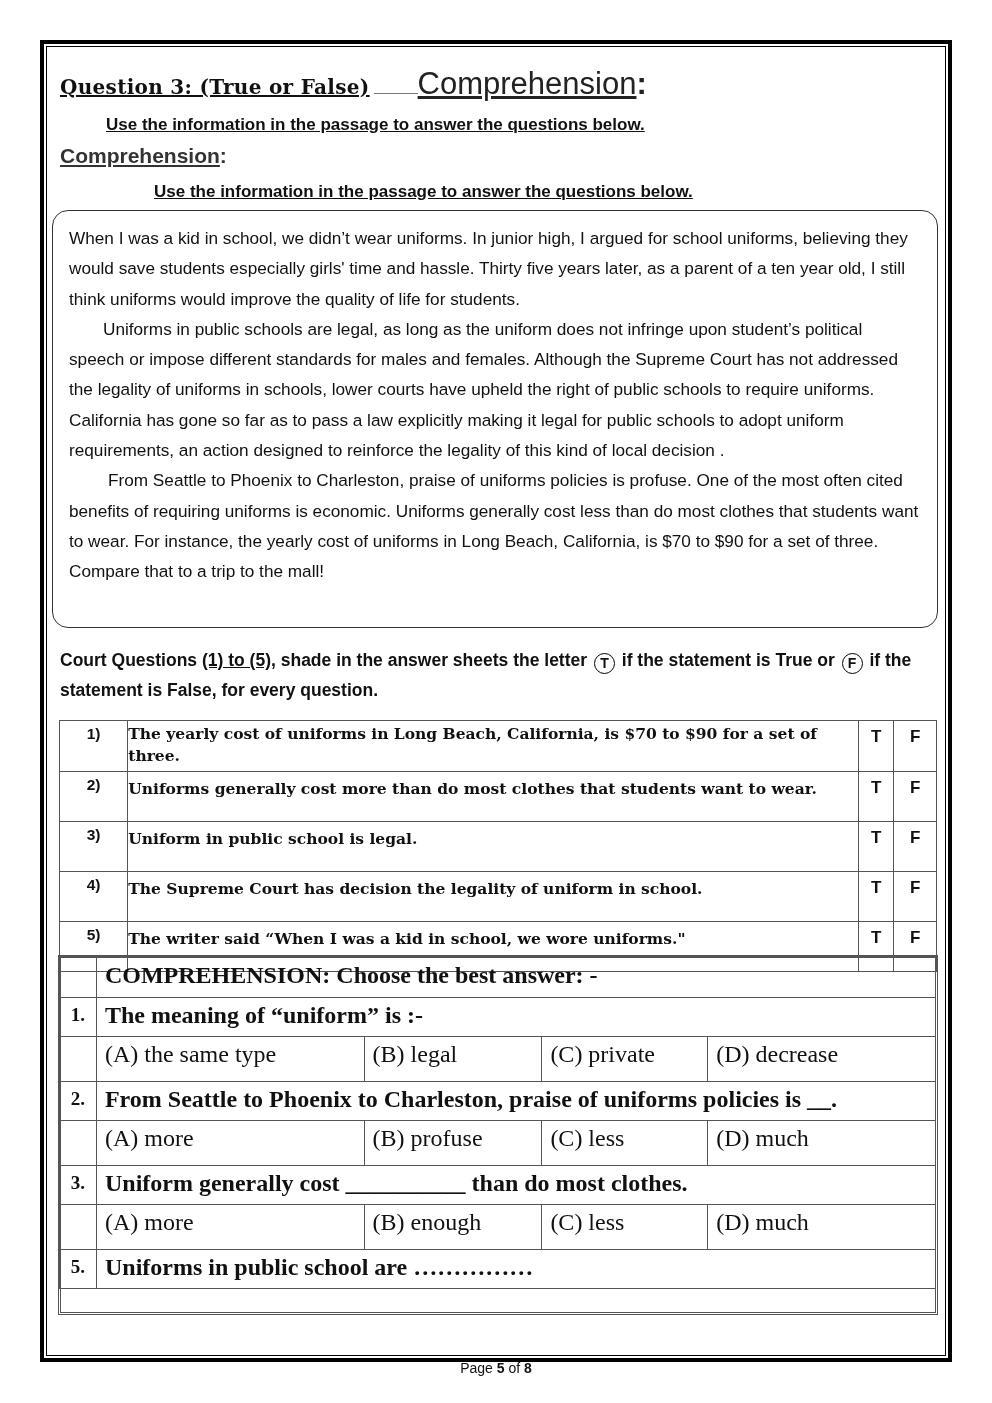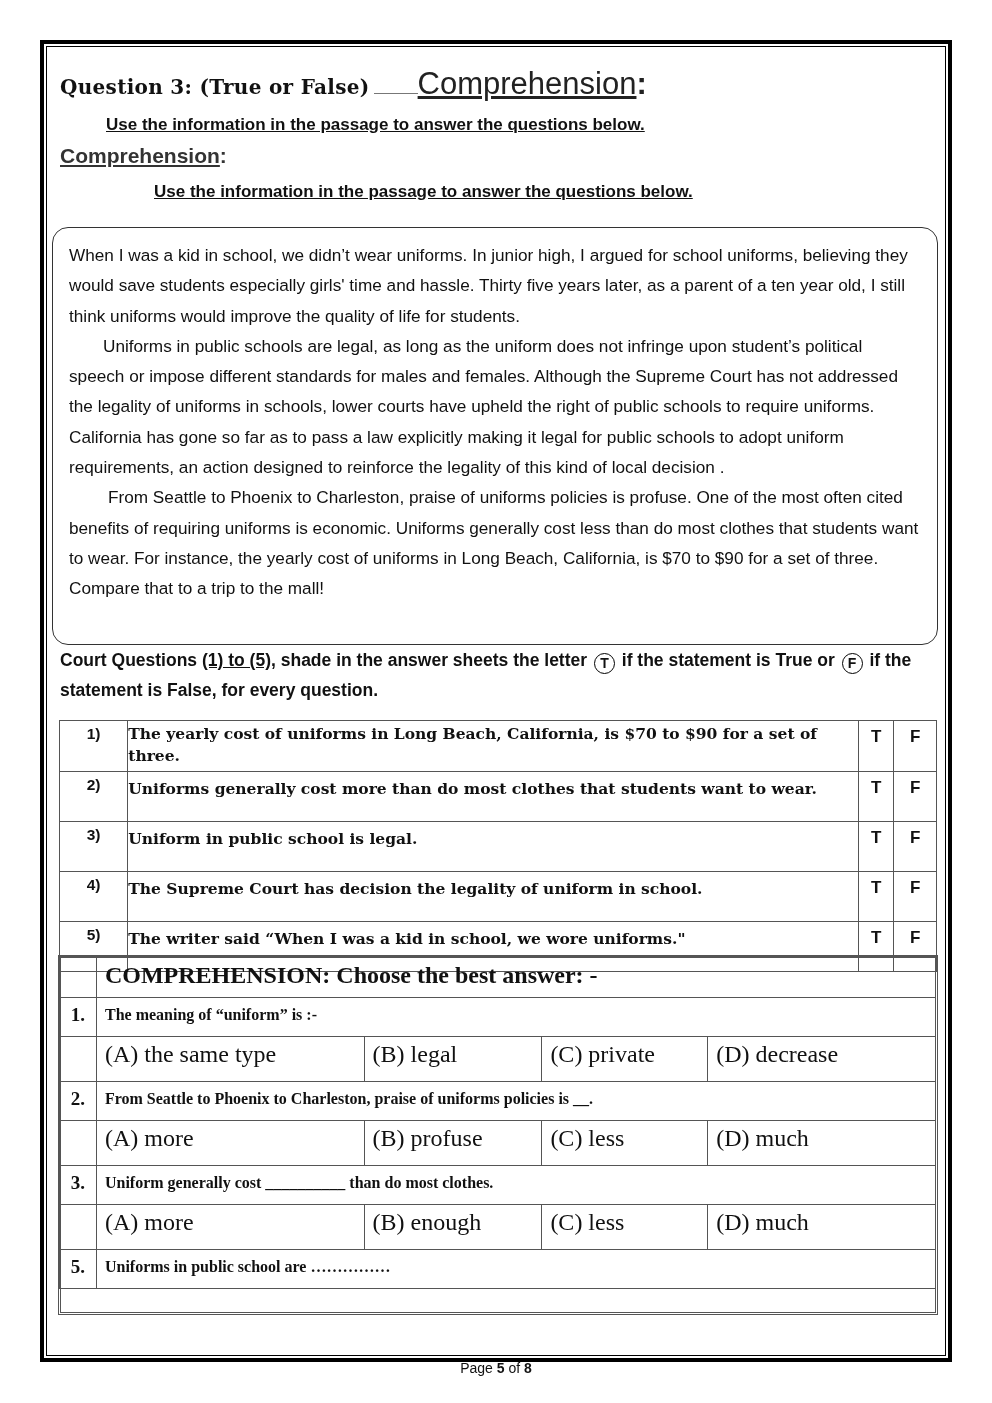--- a/index.html
+++ b/index.html
@@ -2,32 +2,32 @@
 <html><head>
 <meta charset="utf-8">
 <style>
   html, body { margin: 0; padding: 0; background: #ffffff; }
   body { width: 992px; height: 1403px; position: relative; overflow: hidden; font-family: "Liberation Sans", sans-serif; color: #111; }
 
   .frame-outer { position: absolute; left: 40px; top: 40px; width: 912px; height: 1322px; border: 4px solid #000; box-sizing: border-box; }
   .frame-inner { position: absolute; left: 46px; top: 46px; width: 900px; height: 1310px; border: 1px solid #000; box-sizing: border-box; }
 
   .q-title { position: absolute; left: 60px; top: 66px; white-space: nowrap; }
-  .q-title .serif-bold { font-family: "DejaVu Serif", serif; font-weight: bold; font-size: 20px; letter-spacing: 0.3px; margin-top: 48px; }
+  .q-title .serif-bold { font-family: "DejaVu Serif", serif; font-weight: bold; font-size: 20px; text-decoration: underline; letter-spacing: 0.3px; margin-top: 48px; }
   .q-title .gap { display: inline-block; width: 44px; border-bottom: 1.5px solid #777; height: 20px; vertical-align: baseline; margin-left: 4px; }
   .q-title .comp-big { font-family: "Liberation Sans", sans-serif; font-size: 31px; text-decoration: underline; color: #222; }
   .q-title .colon-big { font-size: 31px; font-weight: bold; color: #222; }
 
   .instr1 { position: absolute; left: 106px; top: 115px; font-size: 17px; font-weight: bold; text-decoration: underline; }
   .comp-small { position: absolute; left: 60px; top: 144px; font-size: 21px; color: #333; }
   .comp-small span.u { text-decoration: underline; font-weight: bold; }
   .comp-small span.c { font-weight: bold; }
   .instr2 { position: absolute; left: 154px; top: 182px; font-size: 17px; font-weight: bold; text-decoration: underline; }
 
-  .passage { position: absolute; left: 52px; top: 210px; width: 886px; height: 418px; border: 1.5px solid #333; border-radius: 16px; box-sizing: border-box; padding: 12px 16px 0 16px; margin-top: 17px; }
+  .passage { position: absolute; left: 52px; top: 210px; width: 886px; height: 418px; border: 1.5px solid #333; border-radius: 16px; box-sizing: border-box; padding: 12px 16px 0 16px; }
   .passage p { margin: 0; font-size: 17.2px; line-height: 30.3px; color: #111; }
   .passage p.indent1 { text-indent: 34px; }
   .passage p.indent2 { text-indent: 39px; }
 
   .tf-instr { position: absolute; left: 60px; top: 645px; font-size: 17.5px; font-weight: bold; line-height: 30px; width: 880px; }
   .tf-instr .u { text-decoration: underline; text-align: right; }
   .circ { display: inline-block; width: 19px; height: 19px; border: 1.5px solid #000; border-radius: 50%; text-align: center; line-height: 19px; font-size: 14px; vertical-align: -2px; margin: 0 2px; box-sizing: content-box; }
 
   table { border-collapse: collapse; position: absolute; }
   .tf-table { left: 59px; top: 720px; width: 878px; }
@@ -41,21 +41,21 @@
   .tf-table tr.r3 td { height: 43px; }
   .tf-table tr.r4 td { height: 43px; }
   .tf-table tr.r5 td { height: 43px; }
   .tf-table td.stmt.tall { padding-top: 6px; }
 
   .mc-wrap { position: absolute; left: 58px; top: 955px; width: 880px; height: 360px; border: 3px double #555; box-sizing: border-box; }
   .mc-table { left: 59px; top: 956px; width: 877px; }
   .mc-table td { border: 1px solid #555; font-family: "Liberation Serif", serif; font-size: 24px; padding: 0 0 0 8px; vertical-align: top; line-height: 30px; }
   .mc-table td.n { width: 28px; text-align: center; padding: 0; font-weight: bold; font-size: 19px; }
   .mc-table td.head { font-weight: bold; font-size: 24px; }
-  .mc-table td.q { font-weight: bold; font-size: 16px; }
+  .mc-table td.q { font-weight: bold; font-size: 24px; }
   .mc-table tr.h td { height: 37px; padding-top: 3px; }
   .mc-table tr.qrow td { height: 36px; padding-top: 2px; }
   .mc-table tr.orow td { height: 42px; padding-top: 2px; }
   .mc-table tr.orow.last td { height: 50px; }
 
   .footer { position: absolute; top: 1360px; left: 0; width: 992px; text-align: center; font-size: 14px; color: #111; }
   .footer b { font-weight: bold; }
 </style>
 </head>
 <body>

